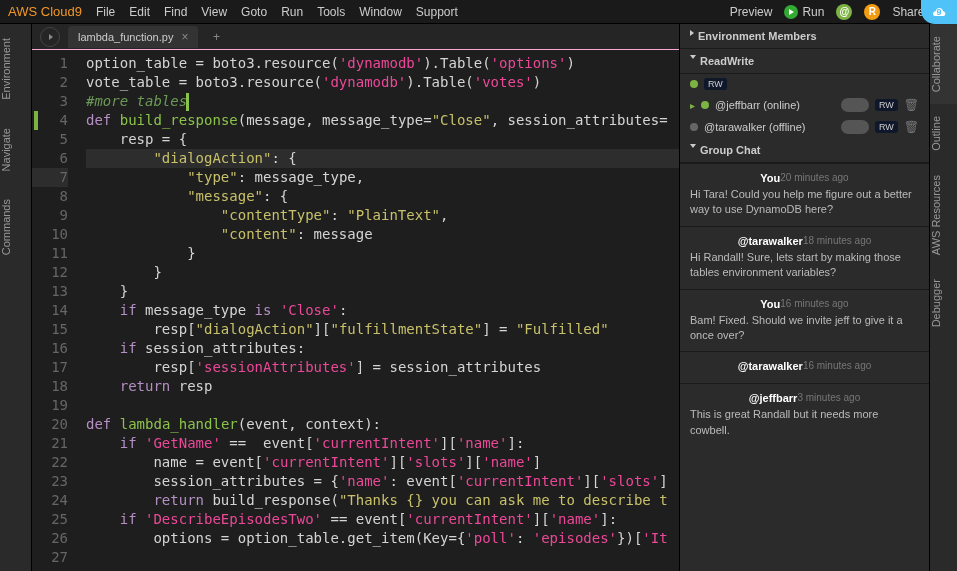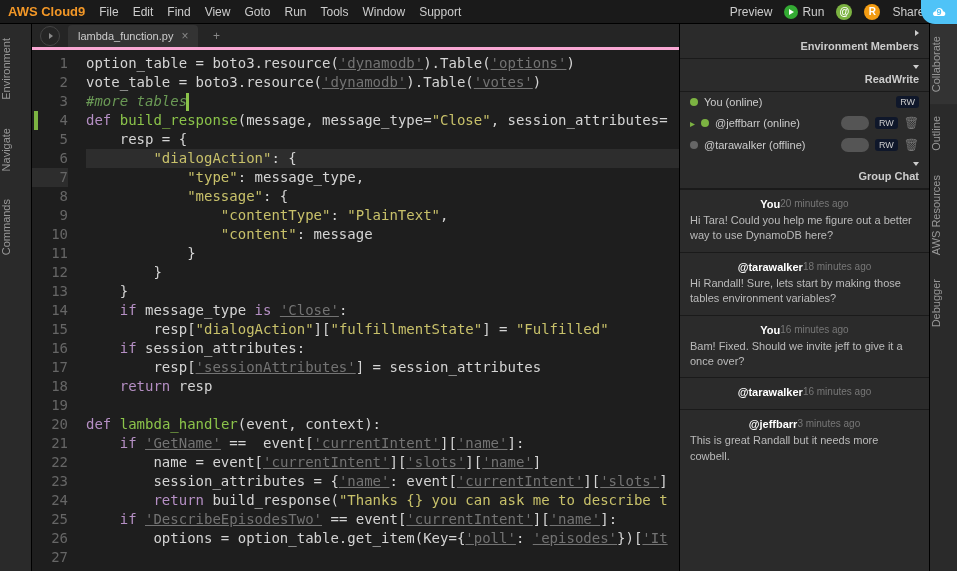--- a/index.html
+++ b/index.html
@@ -1,20 +1,20 @@
 <!DOCTYPE html>
 <html><head>
 <meta charset="utf-8">
 <style>
 * { margin:0; padding:0; box-sizing:border-box; }
 body { width:957px; height:571px; background:#1c1c1c; font-family:Arial,sans-serif; color:#ccc; font-size:12px; overflow:hidden; position:relative; }
 
 
 .menubar { height:24px; background:#1a1a1a; display:flex; align-items:center; padding:0 8px; border-bottom:1px solid #000; }
-.logo { color:#f29727; font-weight:bold; font-size:13px; margin-right:14px; }
+.logo { color:#f29727; font-weight:normal; font-size:13px; margin-right:14px; }
 .menu-items { display:flex; gap:14px; flex:1; }
 .menu-item { color:#ccc; cursor:pointer; font-size:12px; }
 .menubar-right { display:flex; align-items:center; gap:12px; }
 .preview { color:#ccc; font-size:12px; }
 .run-btn { display:flex; align-items:center; gap:4px; color:#ccc; font-size:12px; }
 .run-circle { width:14px; height:14px; border-radius:50%; background:#3a3; display:flex; align-items:center; justify-content:center; }
 .run-tri { width:0; height:0; border-left:5px solid #fff; border-top:3px solid transparent; border-bottom:3px solid transparent; margin-left:1px; }
 .avatar { width:16px; height:16px; border-radius:50%; display:flex; align-items:center; justify-content:center; font-size:10px; font-weight:bold; color:#fff; }
 .av-green { background:#7cb342; }
 .av-orange { background:#f39c12; }
@@ -25,45 +25,45 @@
 
 
 .main { display:flex; height:547px; }
 
 
 .left-rail { width:32px; background:#2a2a2a; display:flex; flex-direction:column; border-right:1px solid #000; }
 .rail-item { writing-mode:vertical-rl; transform:rotate(180deg); padding:14px 0; text-align:center; color:#999; font-size:11px; cursor:pointer; }
 
 
 .editor-area { flex:1; display:flex; flex-direction:column; background:#1e1e1e; min-width:0; }
-.tab-bar { height:26px; background:#252525; display:flex; align-items:center; border-bottom:3px solid #f9a8d4; }
+.tab-bar { height:26px; background:#252525; display:flex; align-items:center; border-bottom:1px solid #f9a8d4; }
 .tab-circle { width:20px; height:20px; margin:0 8px; border:1px solid #444; border-radius:50%; position:relative; display:flex; align-items:center; justify-content:center; }
 .tab-circle::before { content:""; position:absolute; width:0; height:0; border-left:4px solid #888; border-top:3px solid transparent; border-bottom:3px solid transparent; margin-left:1px; }
 .file-tab { background:#333; height:22px; padding:0 10px; display:flex; align-items:center; color:#ccc; border-radius:4px 4px 0 0; font-size:11px; gap:8px; }
 .tab-close { color:#888; font-size:12px; }
 .tab-add { margin-left:8px; color:#888; width:20px; height:20px; display:flex; align-items:center; justify-content:center; }
 
 .code-area { flex:1; display:flex; font-family:"Menlo","Monaco","Consolas",monospace; font-size:14px; line-height:19px; overflow:hidden; }
 .gutter { width:48px; background:#1e1e1e; text-align:right; padding:4px 12px 0 0; color:#666; user-select:none; position:relative; }
 .gutter .ln { height:19px; }
 .gutter-marker { position:absolute; left:2px; width:4px; height:19px; background:#7cb342; }
 .code-lines { flex:1; padding:4px 0 0 6px; position:relative; min-width:0; }
 .line { height:19px; white-space:pre; color:#d4d4d4; }
 .hl { background:#2d2d2d; }
 .kw { color:#b58fc4; }
-.str { color:#737373;text-decoration:underline; }
+.str { color:#ec4899; }
 .str-y { color:#c8c16a; }
 .fn { color:#8bc34a; }
 .cmt { color:#6a9955; font-style:italic; }
 .op { color:#d4d4d4; }
 .cursor { display:inline-block; width:1px; height:16px; background:#8bc34a; box-shadow:0 0 0 1px #8bc34a; vertical-align:middle; }
 
 
 .right-panel { width:250px; background:#2b2b2b; border-left:1px solid #000; display:flex; flex-direction:column; font-size:11px; }
-.panel-sect { padding:6px 10px; border-bottom:1px solid #1a1a1a; color:#ccc; display:flex; align-items:flex-end; gap:4px; cursor:pointer; font-weight:bold;flex-direction:column; }
+.panel-sect { padding:6px 10px; border-bottom:1px solid #1a1a1a; color:#ccc; display:flex; align-items:flex-start; gap:4px; cursor:pointer; font-weight:bold; }
 .tri { display:inline-block; width:0; height:0; border-left:4px solid #ccc; border-top:3px solid transparent; border-bottom:3px solid transparent; }
 .tri-d { display:inline-block; width:0; height:0; border-top:4px solid #ccc; border-left:3px solid transparent; border-right:3px solid transparent; }
 .member-row { display:flex; align-items:center; padding:4px 10px; gap:6px; }
 .dot { width:8px; height:8px; border-radius:50%; }
 .dot-g { background:#7cb342; }
 .dot-gray { background:#666; }
 .member-name { flex:1; color:#ccc; }
 .rw-pill { background:#0f172a; border-radius:3px; padding:1px 4px; font-size:9px; color:#ccc; }
 .toggle-track { width:28px; height:14px; background:#555; border-radius:7px; }
 .trash { color:#777; font-size:12px; }
@@ -205,21 +205,20 @@
         <span class="tri"></span>
         <span>Environment Members</span>
       </div>
     <div class="panel-sect">
         <span class="tri-d"></span>
         <span>ReadWrite</span>
       </div>
 
     <div class="member-row">
       <span class="dot dot-g"></span>
-      <span class="member-name">You (online)</span>
       <span class="rw-pill">RW</span>
     </div>
     <div class="member-row">
       <span class="arrow-sm">▸</span>
       <span class="dot dot-g"></span>
       <span class="member-name">@jeffbarr (online)</span>
       <span class="toggle-track"></span>
       <span class="rw-pill">RW</span>
       <span class="trash">🗑</span>
     </div>

